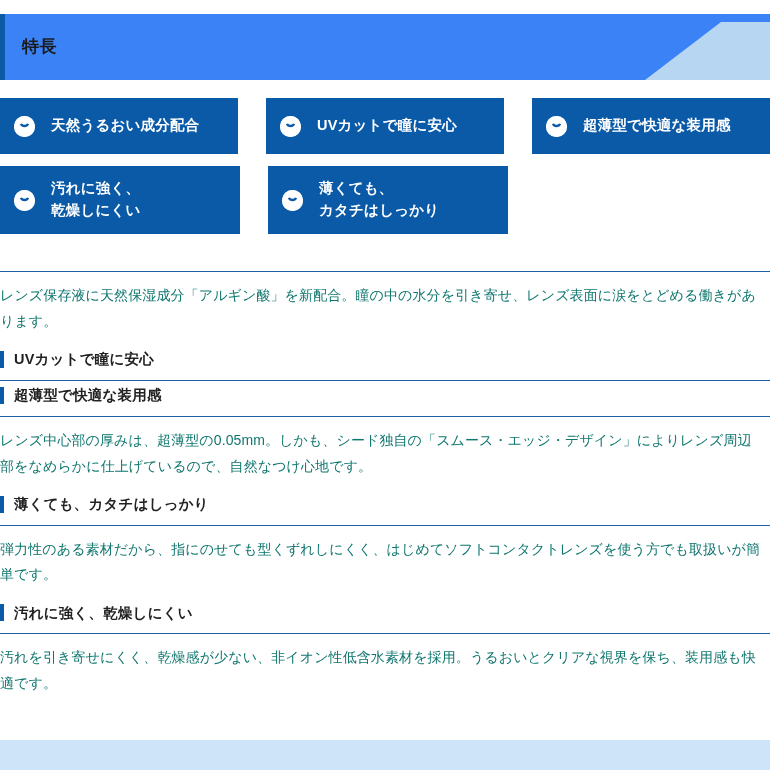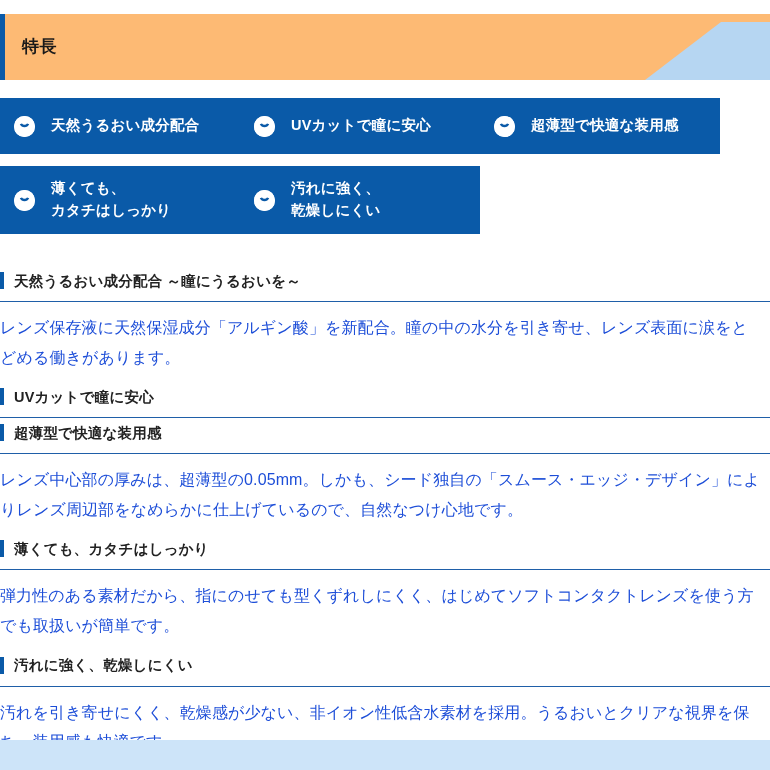--- a/index.html
+++ b/index.html
@@ -24,21 +24,21 @@
     overflow: hidden;
   }
 
   
   .header-banner {
     position: absolute;
     left: 0;
     top: 14px;
     width: 770px;
     height: 66px;
-    background: #fdba74;
+    background: #3b82f6;
     overflow: hidden;
   }
   .header-accent-bar {
     position: absolute;
     left: 0;
     top: 0;
     width: 5px;
     height: 66px;
     background: #0a5aa8;
   }
@@ -65,20 +65,21 @@
 
   
   .btn-grid {
     position: absolute;
     left: 0;
     top: 98px;
     width: 770px;
   }
   .btn-row {
     display: flex;
+    gap: 28px;
     margin-bottom: 12px;
   }
   .feature-btn {
     background: #0a5aa8;
     display: flex;
     align-items: center;
     box-sizing: border-box;
     padding-left: 14px;
     cursor: pointer;
     border: none;
@@ -142,22 +143,22 @@
     color: #222222;
     letter-spacing: 0.2px;
   }
   .section-rule {
     width: 770px;
     height: 1px;
     background: #1f5fa8;
     margin-top: 5px;
   }
   .section-body {
-    font-size: 16px;
-    color: #1d4ed8;
+    font-size: 14px;
+    color: #0f766e;
     line-height: 1.85;
     padding: 11px 6px 10px 0;
     letter-spacing: 0.1px;
   }
 
   
   .bottom-band {
     position: absolute;
     left: 0;
     bottom: 0;
@@ -205,51 +206,48 @@
           <svg width="21" height="21" viewBox="0 0 21 21">
             <circle cx="10.5" cy="10.5" r="10.5" fill="#ffffff"></circle>
             <path d="M5.8 8.2 A 5.2 5.2 0 0 0 15.2 8.2 L 13.0 7.4 A 3.0 3.0 0 0 1 8.0 7.4 Z" fill="#0a5aa8"></path>
           </svg>
         </span>
         <span class="btn-label">超薄型で快適な装用感</span>
       </div>
     </div>
 
     <div class="btn-row">
+      <div class="feature-btn w1 h-double">
+        <span class="btn-icon">
+          <svg width="21" height="21" viewBox="0 0 21 21">
+            <circle cx="10.5" cy="10.5" r="10.5" fill="#ffffff"></circle>
+            <path d="M5.8 8.2 A 5.2 5.2 0 0 0 15.2 8.2 L 13.0 7.4 A 3.0 3.0 0 0 1 8.0 7.4 Z" fill="#0a5aa8"></path>
+          </svg>
+        </span>
+        <span class="btn-label">汚れに強く、
+乾燥しにくい</span>
+      </div>
+
       <div class="feature-btn w2 h-double">
         <span class="btn-icon">
           <svg width="21" height="21" viewBox="0 0 21 21">
             <circle cx="10.5" cy="10.5" r="10.5" fill="#ffffff"></circle>
             <path d="M5.8 8.2 A 5.2 5.2 0 0 0 15.2 8.2 L 13.0 7.4 A 3.0 3.0 0 0 1 8.0 7.4 Z" fill="#0a5aa8"></path>
           </svg>
         </span>
         <span class="btn-label">薄くても、
 カタチはしっかり</span>
       </div>
-
-      <div class="feature-btn w1 h-double">
-        <span class="btn-icon">
-          <svg width="21" height="21" viewBox="0 0 21 21">
-            <circle cx="10.5" cy="10.5" r="10.5" fill="#ffffff"></circle>
-            <path d="M5.8 8.2 A 5.2 5.2 0 0 0 15.2 8.2 L 13.0 7.4 A 3.0 3.0 0 0 1 8.0 7.4 Z" fill="#0a5aa8"></path>
-          </svg>
-        </span>
-        <span class="btn-label">汚れに強く、
-乾燥しにくい</span>
-      </div>
     </div>
 
   </div>
 
   <div class="sections">
 
     <div class="section">
-      <div class="section-head">
-        <span class="section-title">天然うるおい成分配合 ～瞳にうるおいを～</span>
-      </div>
       <div class="section-rule"></div>
       <div class="section-body">レンズ保存液に天然保湿成分「アルギン酸」を新配合。瞳の中の水分を引き寄せ、レンズ表面に涙をとどめる働きがあります。</div>
     </div>
 
     <div class="section">
       <div class="section-head">
         <span class="section-title">UVカットで瞳に安心</span>
       </div>
       <div class="section-rule"></div>
     </div>

